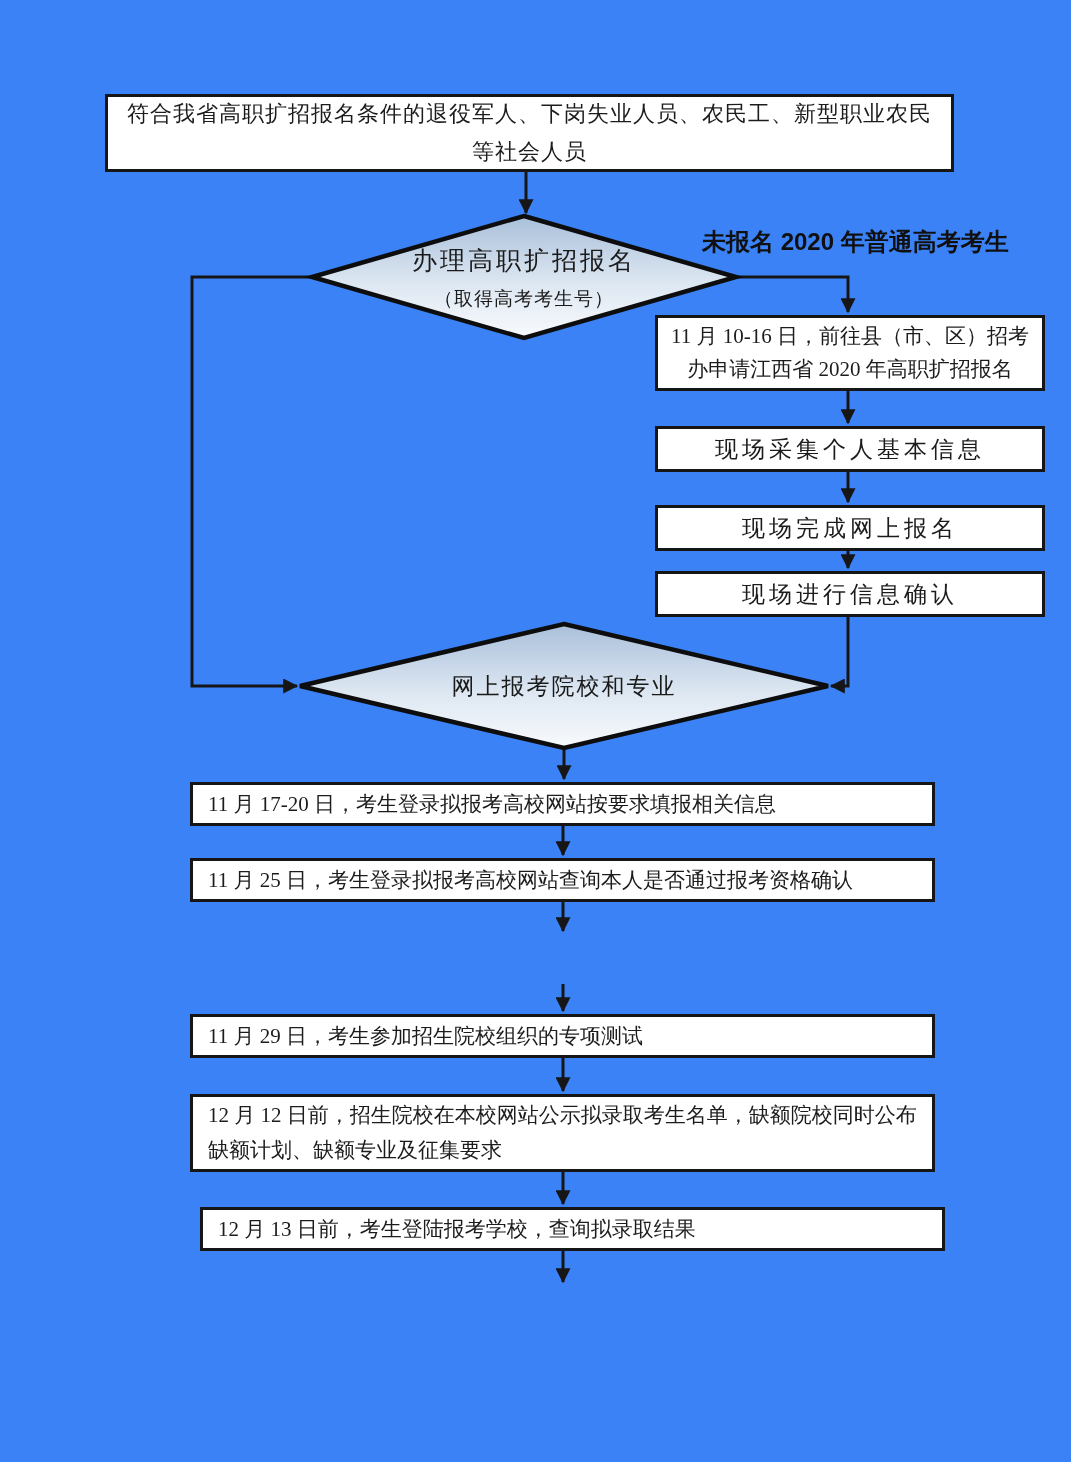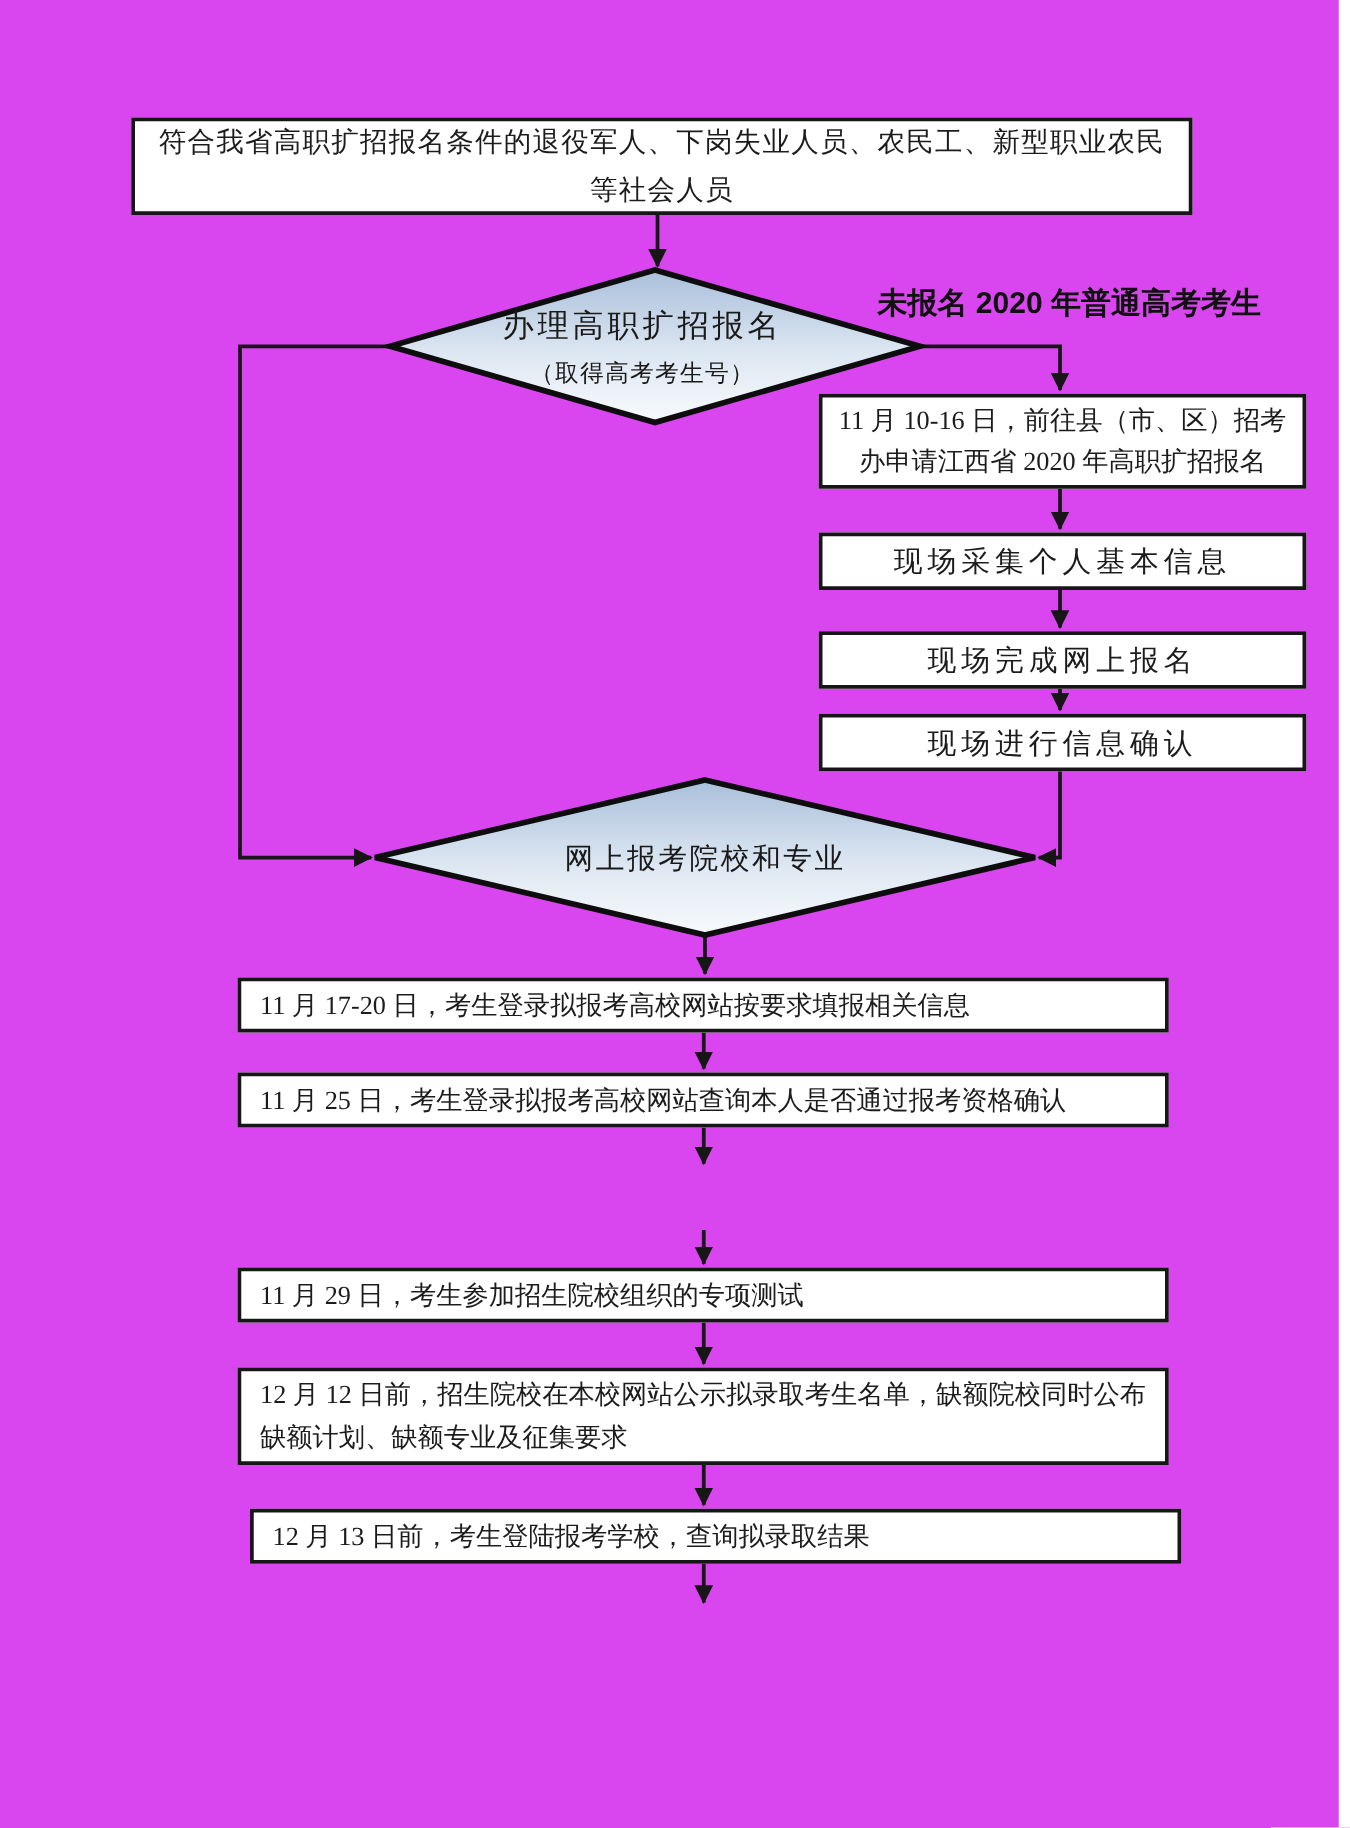--- a/index.html
+++ b/index.html
@@ -1,17 +1,17 @@
 <!DOCTYPE html>
 <html><head>
 <meta charset="utf-8">
 <style>
   html,body { margin:0; padding:0; background:#ffffff; }
   .canvas {
-    position:relative; width:1071px; height:1462px; background:#d946ef;
+    position:relative; width:1071px; height:1462px; background:#3b82f6;
     font-family:"Liberation Serif", serif; color:#1c1c1c; overflow:hidden;
   }
   svg.connectors { position:absolute; left:0; top:0; width:1080px; height:1462px; }
   svg .conn { fill:none; stroke:#161616; stroke-width:3px; }
   svg .diamond { stroke:#0d0d0d; stroke-width:4.5px; }
 
   .box {
     position:absolute; box-sizing:border-box; background:#ffffff;
     border:3px solid #161616; display:flex; align-items:center;
     color:#1c1c1c;
@@ -72,21 +72,21 @@
     <polygon class="diamond" points="524,216 736,277 524,338 312,277" fill="url(#diamond-grad)"></polygon>
     <polygon class="diamond" points="564,624 828,686 564,748 300,686" fill="url(#diamond-grad)"></polygon>
   </svg>
 
   <div class="box center-text topbox" style="left:105px; top:94px; width:849px; height:78px;">
     <div class="txt">符合我省高职扩招报名条件的退役军人、下岗失业人员、农民工、新型职业农民等社会人员</div>
   </div>
 
   <div class="branch-label" style="left:702px; top:226px;">未报名 2020 年普通高考考生</div>
 
-  <div class="diamond-text" style="left:334px; top:222px; width:360px; height:112px;">
+  <div class="diamond-text" style="left:344px; top:222px; width:360px; height:112px;">
     <div class="d1-title">办理高职扩招报名</div>
     <div class="d1-sub">（取得高考考生号）</div>
   </div>
 
   <div class="box center-text rstep1" style="left:655px; top:315px; width:390px; height:76px;">
     <div class="txt">11 月 10-16 日，前往县（市、区）招考办申请江西省 2020 年高职扩招报名</div>
   </div>
   <div class="box center-text rstep" style="left:655px; top:426px; width:390px; height:46px;">
     <div class="txt">现场采集个人基本信息</div>
   </div>

